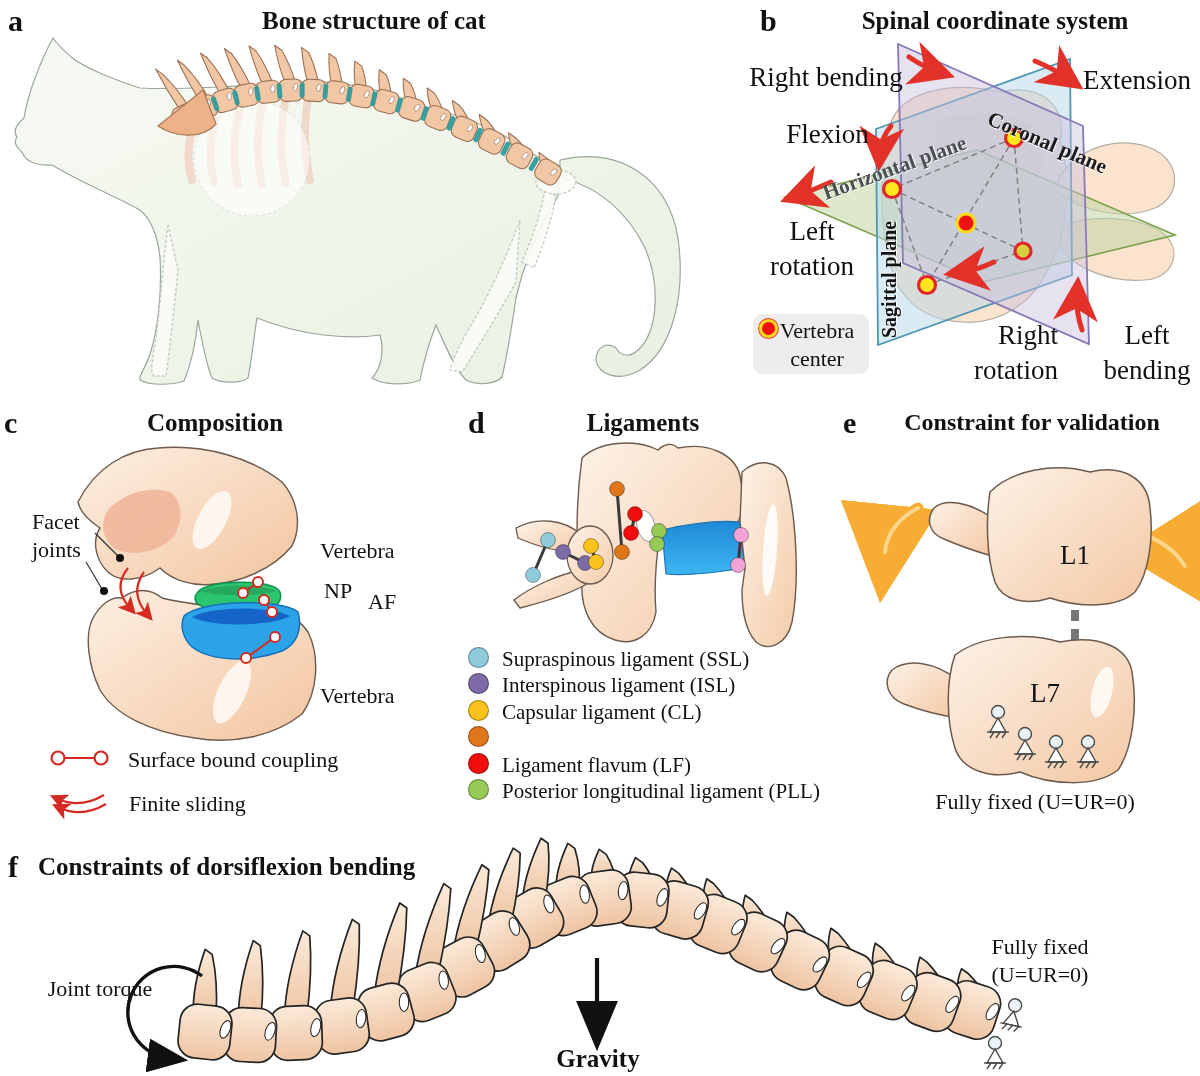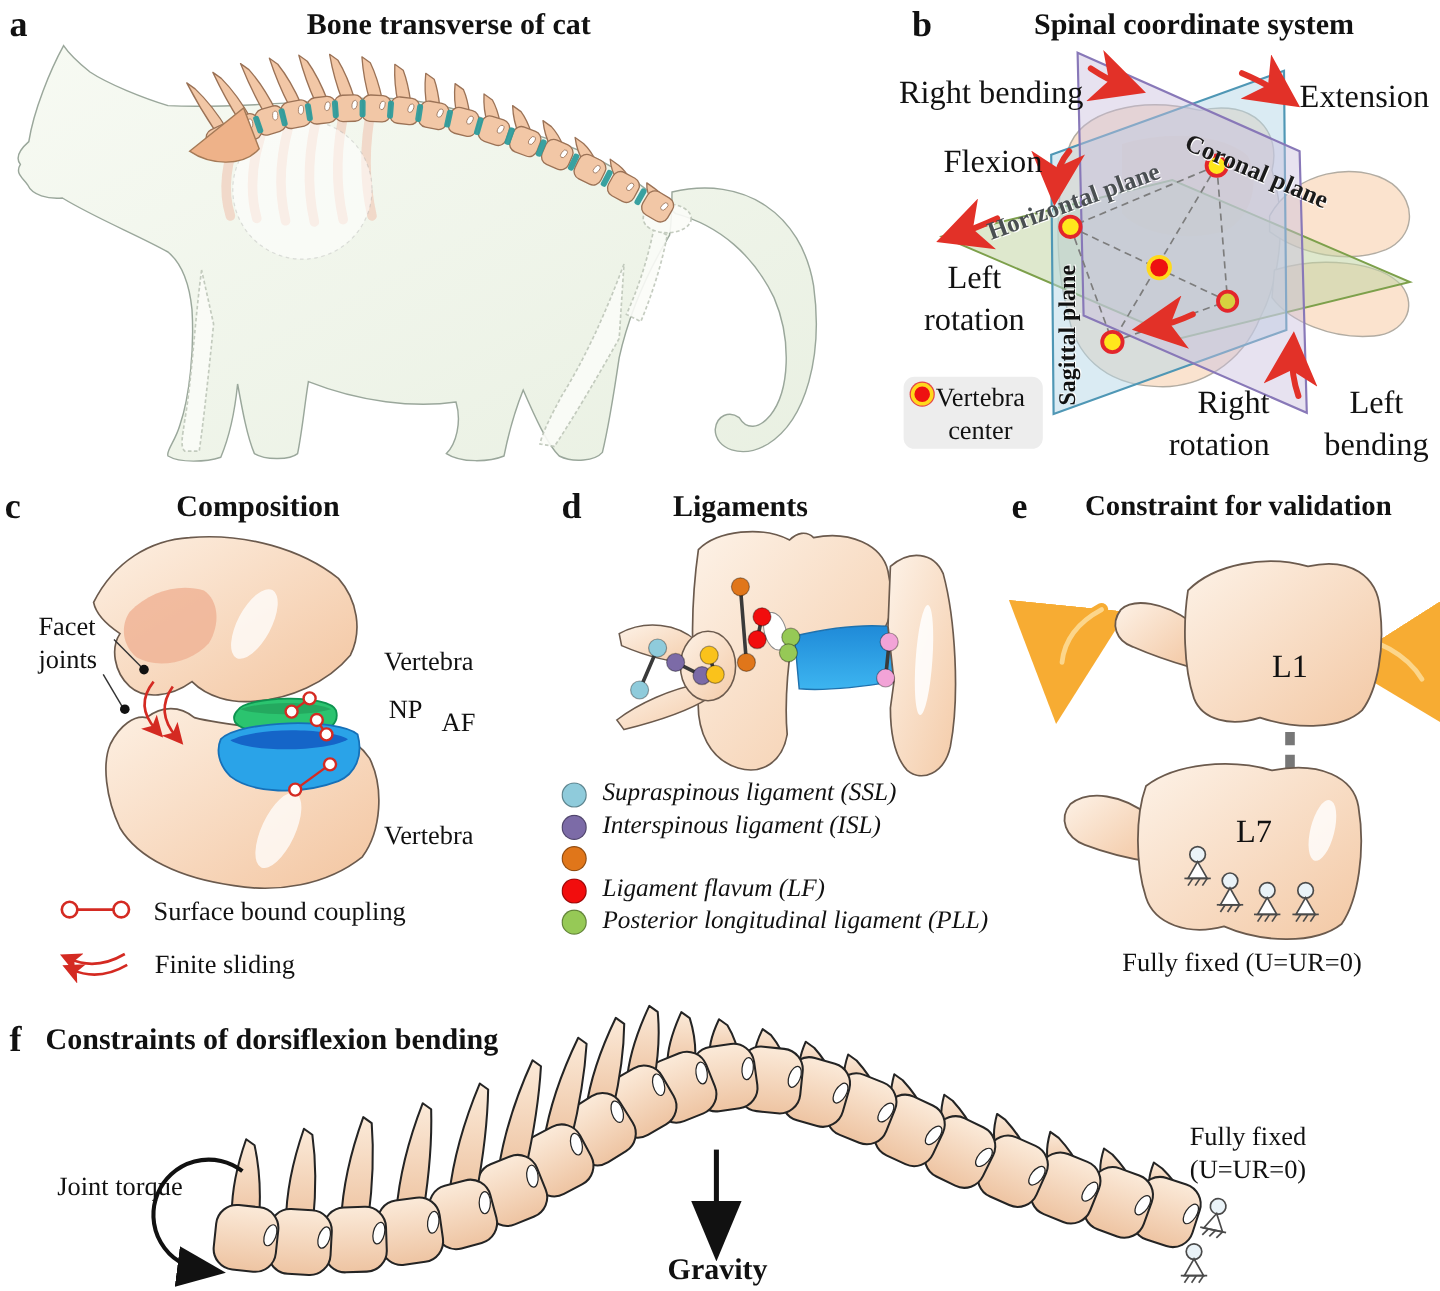--- a/index.html
+++ b/index.html
@@ -12,32 +12,32 @@
   .lbl23{font-size:27px;line-height:1.3;}
   .center{text-align:center;}
   .bold{font-weight:bold;}
   svg{position:absolute;overflow:visible;}
   #b-legend{position:absolute;left:753px;top:314px;width:116px;height:60px;background:#ededed;
             border-radius:9px;}
   #b-legend .dotv{position:absolute;left:6px;top:5px;width:13px;height:13px;border-radius:50%;
                   box-shadow:0 0 0 1px rgba(227,38,43,.85);}
   #b-legend .t{position:absolute;left:14px;top:3px;width:100px;text-align:center;font-size:22px;line-height:1.25;}
   .d-legend{position:absolute;left:468px;top:647px;width:372px;}
-  .d-row{display:flex;align-items:flex-end;height:26.4px;font-style:italic;}
+  .d-row{display:flex;align-items:flex-start;height:26.4px;}
   .d-row .dot{width:19px;height:19px;border-radius:50%;border:1px solid rgba(0,0,0,.35);
               margin-right:13px;flex:0 0 auto;}
   .d-row .txt{font-size:21px;white-space:nowrap;}
 </style>
 </head>
 <body>
 
 <div id="fig">
 
   <div class="abs letter" style="left:8px;top:6px;">a</div>
-  <div class="abs ptitle" style="left:124px;top:7px;width:500px;">Bone transverse of cat</div>
+  <div class="abs ptitle" style="left:124px;top:7px;width:500px;">Bone structure of cat</div>
   <svg id="svg-a" style="left:0;top:30px;" width="710" height="366" viewBox="0 0 710 366">
     <defs>
       <linearGradient id="catGrad" x1="0" y1="0" x2="1" y2="1">
         <stop offset="0" stop-color="#f7faf3"></stop>
           <stop offset="1" stop-color="#e9f0e2"></stop>
       </linearGradient>
       <linearGradient id="boneA" x1="0" y1="0" x2="0" y2="1">
         <stop offset="0" stop-color="#f8e0c8"></stop>
           <stop offset="1" stop-color="#efbd96"></stop>
       </linearGradient>
@@ -374,21 +374,21 @@
     <div>joints</div>
   </div>
   <div class="abs lbl" style="left:320px;top:537px;">Vertebra</div>
   <div class="abs lbl" style="left:324px;top:577px;">NP</div>
   <div class="abs lbl" style="left:324px;top:588px;margin-left:44px;">AF</div>
   <div class="abs lbl" style="left:320px;top:682px;">Vertebra</div>
   <div class="abs lbl" style="left:128px;top:746px;">Surface bound coupling</div>
   <div class="abs lbl" style="left:129px;top:790px;">Finite sliding</div>
 
   <div class="abs letter" style="left:468px;top:408px;">d</div>
-  <div class="abs ptitle" style="left:467px;top:409px;width:300px;">Ligaments</div>
+  <div class="abs ptitle" style="left:493px;top:409px;width:300px;">Ligaments</div>
   <svg id="svg-d" style="left:420px;top:440px;" width="420" height="400" viewBox="0 0 420 400">
     <defs>
       <linearGradient id="boneD" x1="0" y1="0" x2="1" y2="1">
         <stop offset="0" stop-color="#fdf2e7"></stop>
           <stop offset="1" stop-color="#f4cba8"></stop>
       </linearGradient>
       <linearGradient id="discD" x1="0" y1="0" x2="0" y2="1">
         <stop offset="0" stop-color="#1f8ad8"></stop>
           <stop offset="1" stop-color="#3db5f0"></stop>
       </linearGradient>
@@ -443,20 +443,24 @@
   <div class="d-legend">
     <div class="d-row">
         <span class="dot" style="background: rgb(143, 203, 219);"></span>
         <span class="txt">Supraspinous ligament (SSL)</span>
       </div>
     <div class="d-row">
         <span class="dot" style="background: rgb(124, 107, 167);"></span>
         <span class="txt">Interspinous ligament (ISL)</span>
       </div>
     <div class="d-row">
+        <span class="dot" style="background: rgb(250, 194, 27);"></span>
+        <span class="txt">Capsular ligament (CL)</span>
+      </div>
+    <div class="d-row">
         <span class="dot" style="background: rgb(224, 118, 26);"></span>
       </div>
     <div class="d-row">
         <span class="dot" style="background: rgb(242, 13, 13);"></span>
         <span class="txt">Ligament flavum (LF)</span>
       </div>
     <div class="d-row">
         <span class="dot" style="background: rgb(150, 201, 86);"></span>
         <span class="txt">Posterior longitudinal ligament (PLL)</span>
       </div>

